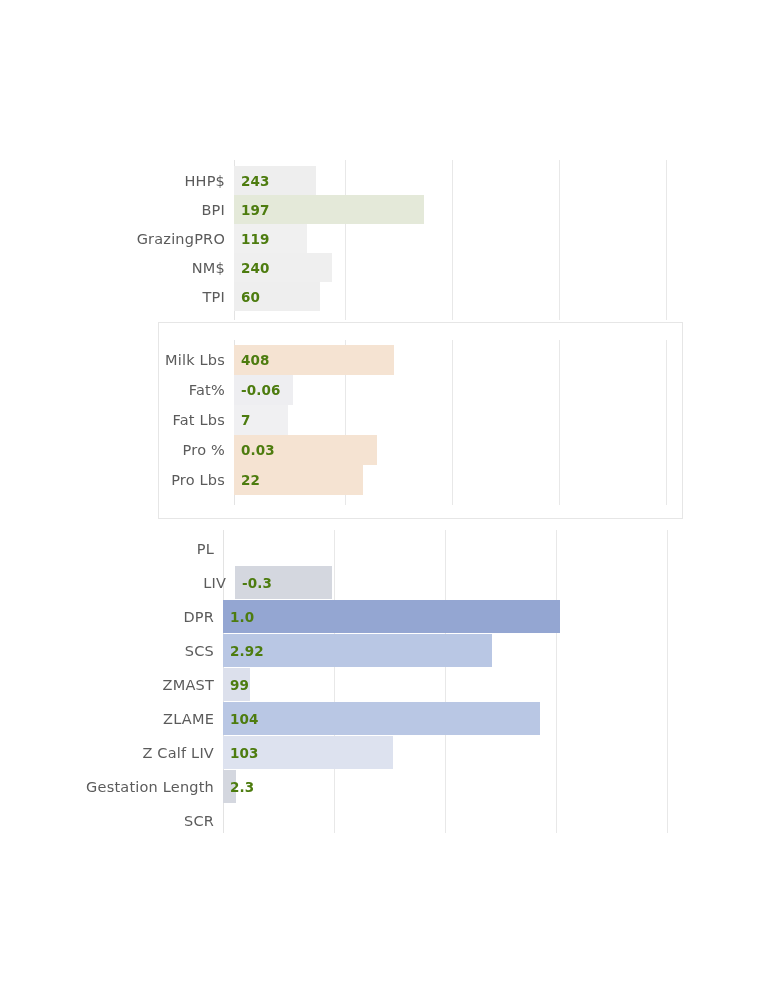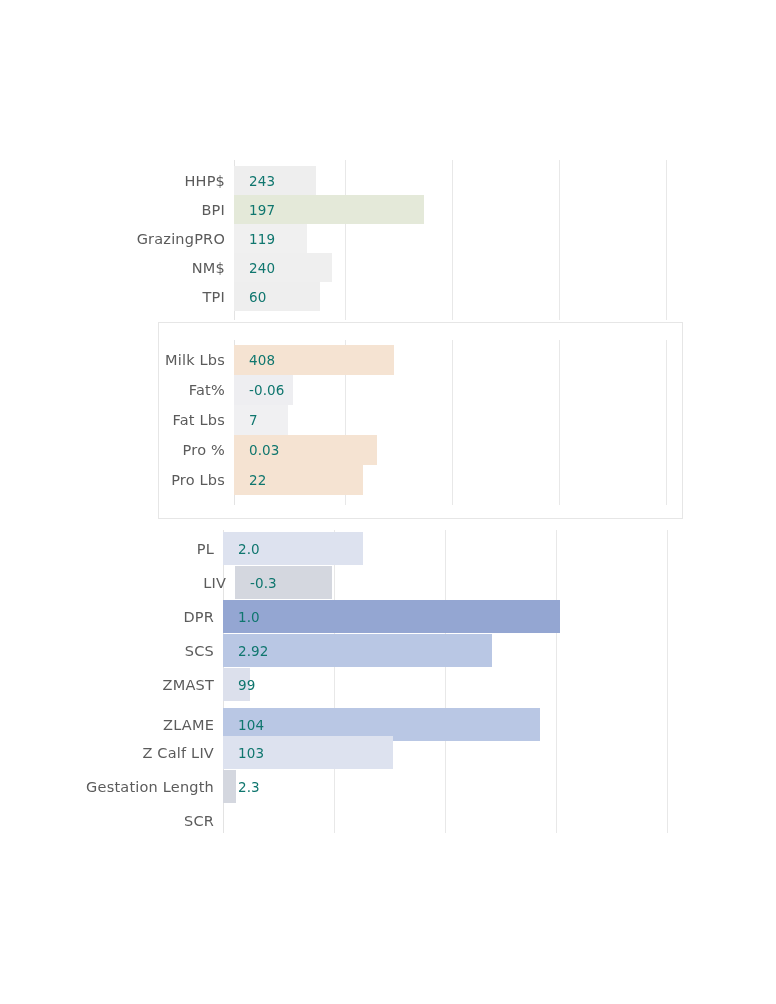--- a/index.html
+++ b/index.html
@@ -18,25 +18,25 @@
      letter-spacing:.2px;
      white-space:nowrap;
      padding-right:9px;
      box-sizing:border-box;
   }
   .bar-wrap{position:relative;height:100%;flex:1;}
   .bar{position:absolute;top:0;bottom:0;left:0;}
   .bar-value{
      position:absolute;
      top:50%;transform:translateY(-50%);
-     left:15px;
+     left:7px;
      font-family:"DejaVu Sans",sans-serif;
-     font-weight:normal;
+     font-weight:bold;
      font-size:13.5px;
-     color:#0f766e;
+     color:#4d7c0f;
      white-space:nowrap;
      letter-spacing:.1px;
   }
 
   
   .grid{position:absolute;top:0;bottom:0;width:1px;background:#e8e8e8;}
   .grid.axis{background:#e3e3e3;}
 
   
   .panel-frame{position:absolute;border:1px solid #e6e6e6;background:transparent;}
@@ -154,24 +154,20 @@
 
   <div class="plot-area" style="left:0;top:0;width:776px;height:303px;">
     <div class="grid axis" style="left:223px;"></div>
     <div class="grid" style="left:334px;"></div>
     <div class="grid" style="left:445px;"></div>
     <div class="grid" style="left:556px;"></div>
     <div class="grid" style="left:667px;"></div>
 
     <div class="row" style="top:2px;height:33px;">
       <div class="row-label" style="width:223px;padding-left:11px;">PL</div>
-      <div class="bar-wrap">
-        <div class="bar" style="width:140px;background:#dde2ef;"></div>
-        <div class="bar-value">2.0</div>
-      </div>
     </div>
 
     <div class="row" style="top:36px;height:33px;padding-left:12px;">
       <div class="row-label" style="width:223px;">LIV</div>
       <div class="bar-wrap">
         <div class="bar" style="width:97px;background:#d4d7df;"></div>
         <div class="bar-value">-0.3</div>
       </div>
     </div>
 
@@ -192,21 +188,21 @@
     </div>
 
     <div class="row" style="top:138px;height:33px;">
       <div class="row-label" style="width:223px;">ZMAST</div>
       <div class="bar-wrap">
         <div class="bar" style="width:27px;background:#dce0ec;"></div>
         <div class="bar-value">99</div>
       </div>
     </div>
 
-    <div class="row" style="top:172px;height:33px;margin-top:6px;">
+    <div class="row" style="top:172px;height:33px;">
       <div class="row-label" style="width:223px;">ZLAME</div>
       <div class="bar-wrap">
         <div class="bar" style="width:317px;background:#b9c7e4;"></div>
         <div class="bar-value">104</div>
       </div>
     </div>
 
     <div class="row" style="top:206px;height:33px;">
       <div class="row-label" style="width:223px;">Z Calf LIV</div>
       <div class="bar-wrap">

